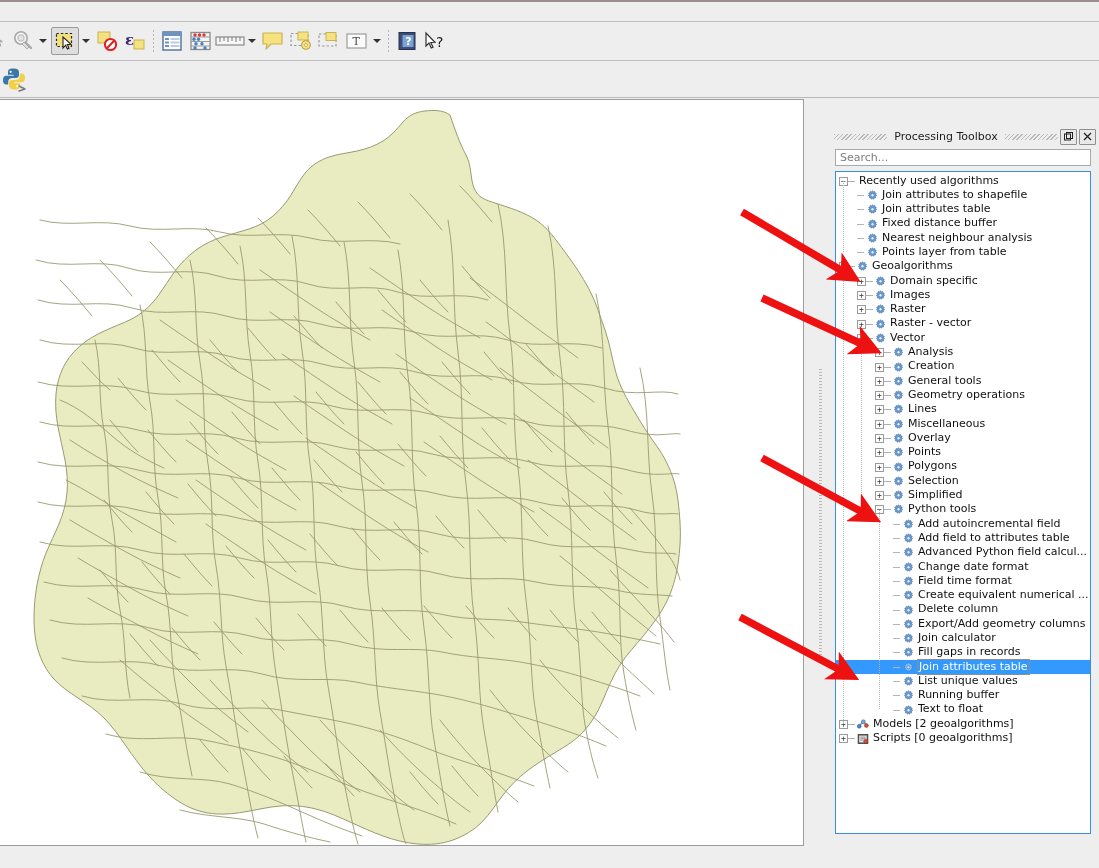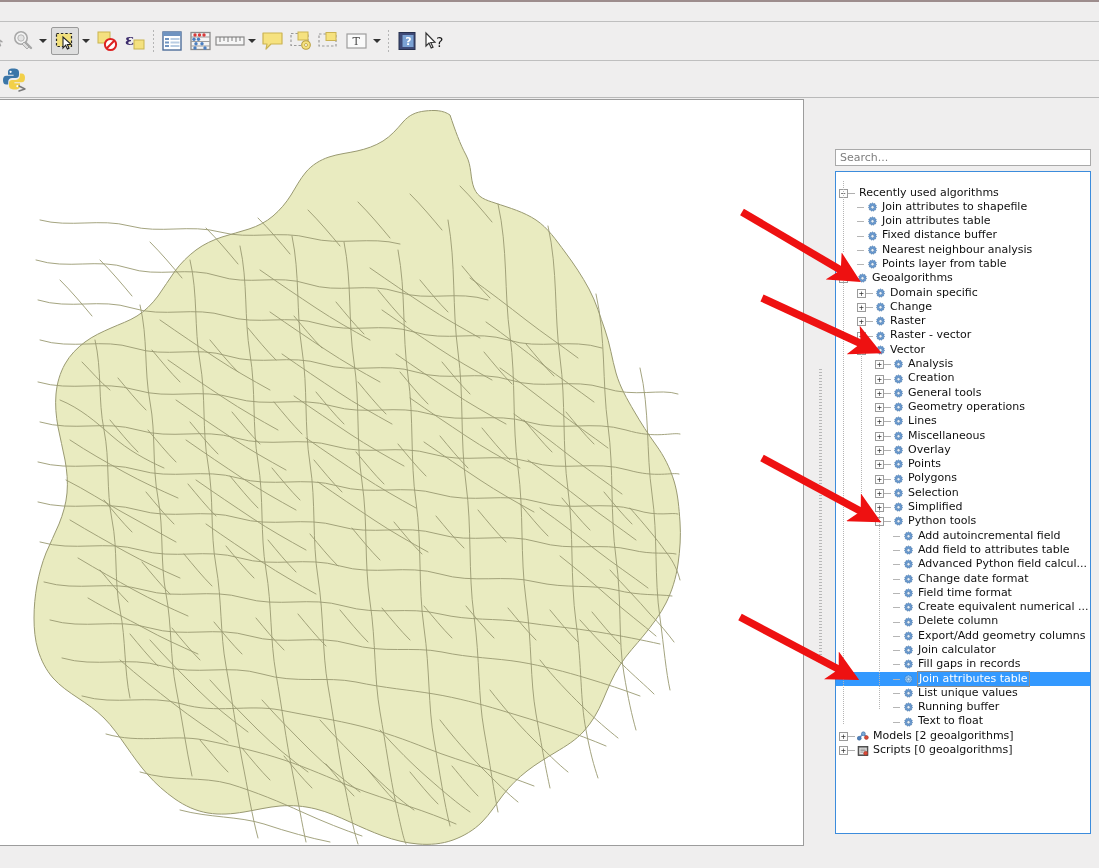--- a/index.html
+++ b/index.html
@@ -88,21 +88,21 @@
     font-family:"DejaVu Sans","Liberation Sans",sans-serif;font-size:11px;
     color:#222;padding:0 4px;outline:none;
   }
   #search-input::placeholder{color:#7e7e7e;}
 
   #algo-tree{
     position:absolute;left:1px;top:43px;width:256px;height:663px;
     background:#ffffff;border:1px solid #3c8cdc;box-sizing:border-box;
     overflow:hidden;
   }
-  #tree-inner{position:relative;padding-top:14px;}
+  #tree-inner{position:relative;padding-top:2px;}
 
   .row{
     position:relative;height:14.3px;line-height:14.3px;
     white-space:nowrap;display:flex;align-items:center;
     font-size:11px;color:#101010;
   }
   .row.selected{background:#3399ff;color:#ffffff;}
   .row .lbl{position:relative;top:-0.5px;}
   .row.selected .lbl{outline:1px solid #8d8d8d;outline-offset:0px;padding:0 1px;}
 
@@ -495,20 +495,36 @@
       </g>
     </svg>
   </div>
 
   <div id="splitter">
     <div class="grip"></div>
   </div>
 
   <div id="toolbox-panel">
 
+    <div id="panel-titlebar">
+      <div class="title-hatch"></div>
+      <div id="panel-title">Processing Toolbox</div>
+      <div class="title-hatch"></div>
+      <div class="panel-btn">
+        <svg width="9" height="9" viewBox="0 0 9 9">
+            <rect x="0.5" y="2" width="6" height="6" fill="none" stroke="#222"></rect>
+            <rect x="2.5" y="0.5" width="6" height="6" fill="none" stroke="#222"></rect>
+          </svg>
+      </div>
+      <div class="panel-btn" style="margin-right:1px;">
+        <svg width="9" height="9" viewBox="0 0 9 9">
+            <path d="M1 1 L8 8 M8 1 L1 8" stroke="#222" stroke-width="1.3"></path>
+          </svg>
+      </div>
+    </div>
 
     <input id="search-input" type="text" placeholder="Search..." style="">
 
     <div id="algo-tree">
       <div id="tree-inner">
           <div class="row">
             <span class="spacer" style="width: 3px;"></span>
             <span class="expander">−</span>
             <span class="dash"></span>
             <span class="spacer" style="width: 2px;"></span>
@@ -605,21 +621,21 @@
             <span class="spacer" style="width: 21px;"></span>
             <span class="expander">+</span>
             <span class="dash"></span>
             <span class="spacer" style="width: 2px;"></span>
             <span class="gear"><svg viewBox="0 0 16 16" width="11" height="11">
                 <g fill="#6b9bd2" stroke="#3f6e9e" stroke-width="0.7">
                   <path d="M8 1.2 L9.5 2.6 L11.4 2.1 L11.8 4.1 L13.6 4.9 L12.8 6.7 L14 8.3 L12.4 9.5 L12.6 11.5 L10.6 11.6 L9.6 13.4 L8 12.5 L6.4 13.4 L5.4 11.6 L3.4 11.5 L3.6 9.5 L2 8.3 L3.2 6.7 L2.4 4.9 L4.2 4.1 L4.6 2.1 L6.5 2.6 Z"></path>
                 </g>
                 <circle cx="8" cy="7.6" r="2.4" fill="#e9f0f8" stroke="#3f6e9e" stroke-width="0.8"></circle>
               </svg></span>
-            <span class="lbl">Change</span>
+            <span class="lbl">Images</span>
           </div>
           <div class="row">
             <span class="spacer" style="width: 21px;"></span>
             <span class="expander">+</span>
             <span class="dash"></span>
             <span class="spacer" style="width: 2px;"></span>
             <span class="gear"><svg viewBox="0 0 16 16" width="11" height="11">
                 <g fill="#6b9bd2" stroke="#3f6e9e" stroke-width="0.7">
                   <path d="M8 1.2 L9.5 2.6 L11.4 2.1 L11.8 4.1 L13.6 4.9 L12.8 6.7 L14 8.3 L12.4 9.5 L12.6 11.5 L10.6 11.6 L9.6 13.4 L8 12.5 L6.4 13.4 L5.4 11.6 L3.4 11.5 L3.6 9.5 L2 8.3 L3.2 6.7 L2.4 4.9 L4.2 4.1 L4.6 2.1 L6.5 2.6 Z"></path>
                 </g>

